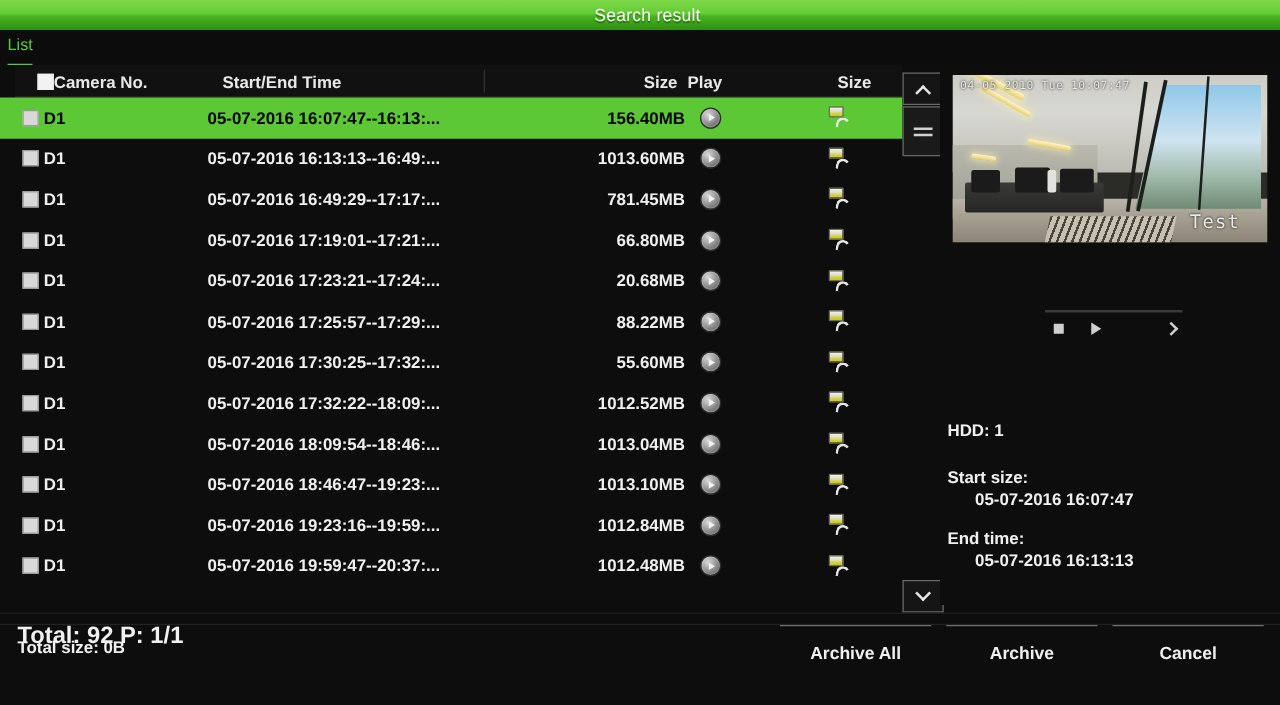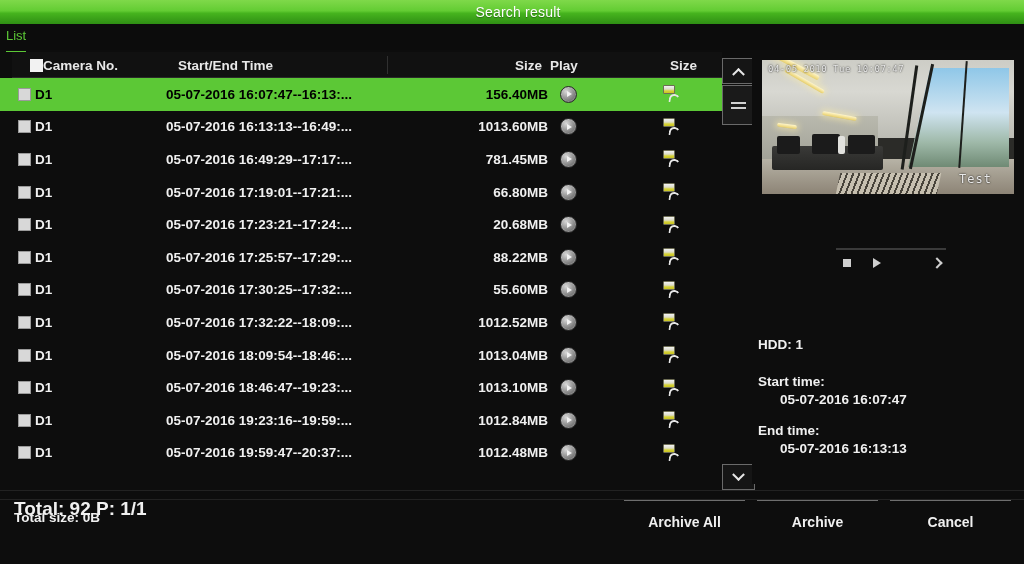--- a/index.html
+++ b/index.html
@@ -252,21 +252,21 @@
   .pv-ts {
     position: absolute; left: 6px; top: 4px;
     color: #e9e9e9; font-size: 9px;
     font-family: "DejaVu Sans Mono", monospace;
     letter-spacing: .5px;
     text-shadow: 0 0 2px #000;
     white-space: nowrap;
   }
   .pv-wm {
     position: absolute; right: 22px; bottom: 8px;
-    color: #e9e9e9; font-size: 12px;
+    color: #e9e9e9; font-size: 15px;
     font-family: "DejaVu Sans Mono", monospace;
     letter-spacing: 1px;
     text-shadow: 0 0 2px #000;
     margin-top: 12px;
   }
 
   .pb-bar {
     position: absolute; left: 84px; top: 196px;
     width: 110px; height: 2px;
     background: #3a3a3a;
@@ -551,21 +551,21 @@
       </div>
       <div class="pb-btn"></div>
       <div class="pb-btn">
         <span class="ico-next"></span>
       </div>
     </div>
 
     <div class="info">
       <div class="line hdd">HDD: 1</div>
       <div class="grp">
-        <div class="line">Start time:</div>
+        <div class="line">Start size:</div>
         <div class="line val">05-07-2016 16:07:47</div>
       </div>
       <div class="grp">
         <div class="line">End time:</div>
         <div class="line val">05-07-2016 16:13:13</div>
       </div>
     </div>
   </div>
 
   <div class="status-row1">

